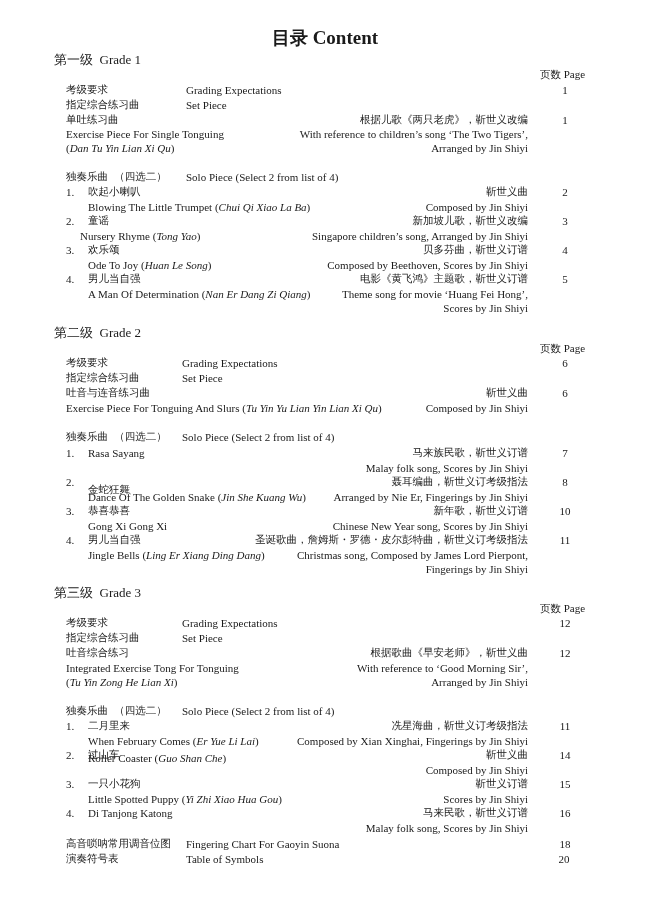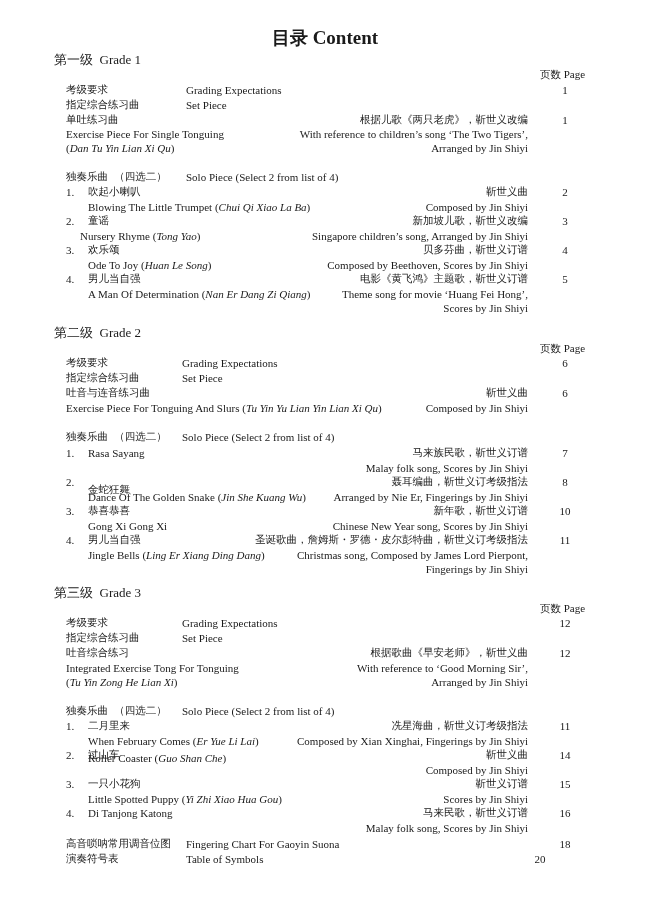--- a/index.html
+++ b/index.html
@@ -183,13 +183,13 @@
 <div class="t zh r" style="right:122px;top:807px">马来民歌，靳世义订谱</div>
 <div class="num" style="left:553px;top:807px">16</div>
 <div class="t r" style="right:122px;top:822px">Malay folk song, Scores by Jin Shiyi</div>
 
 <div class="t zh" style="left:66px;top:838px">高音唢呐常用调音位图</div>
 <div class="t" style="left:186px;top:838px">Fingering Chart For Gaoyin Suona</div>
 <div class="num" style="left:553px;top:838px">18</div>
 
 <div class="t zh" style="left:66px;top:853px">演奏符号表</div>
 <div class="t" style="left:186px;top:853px">Table of Symbols</div>
-<div class="num" style="left:528px;top:853px">20</div>
+<div class="num" style="left:552px;top:853px">20</div>
 
 </body></html>

